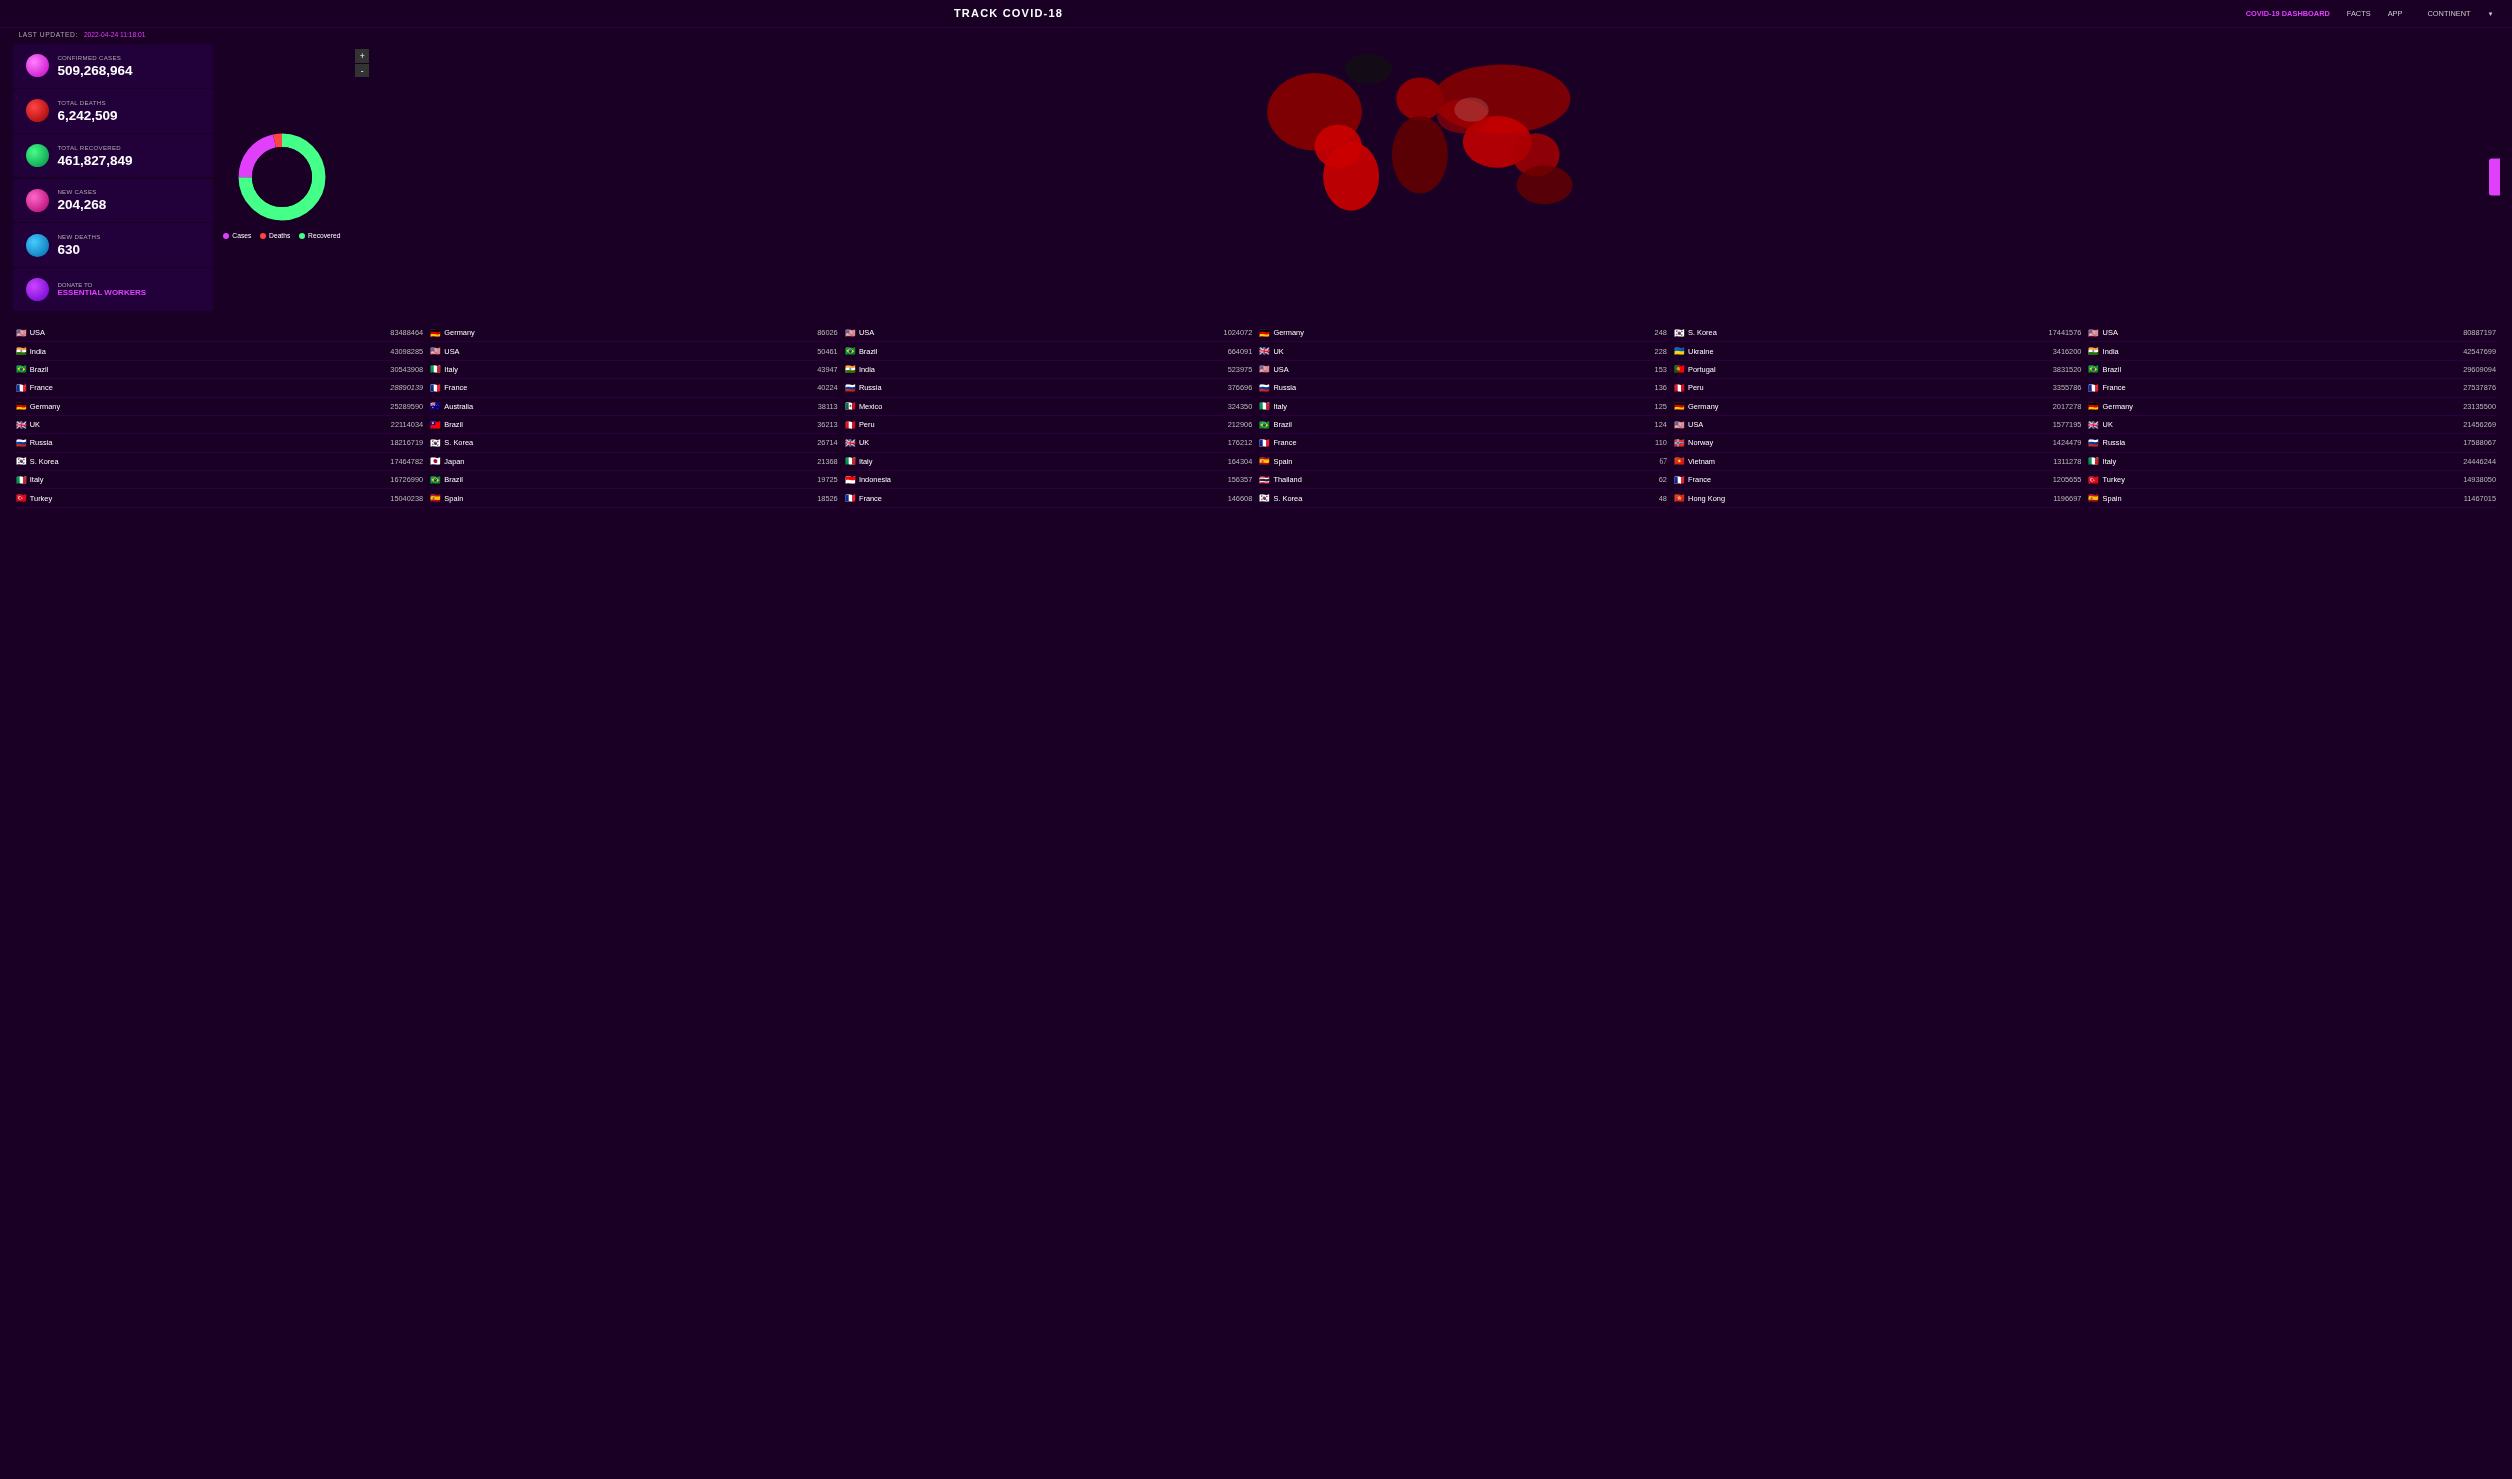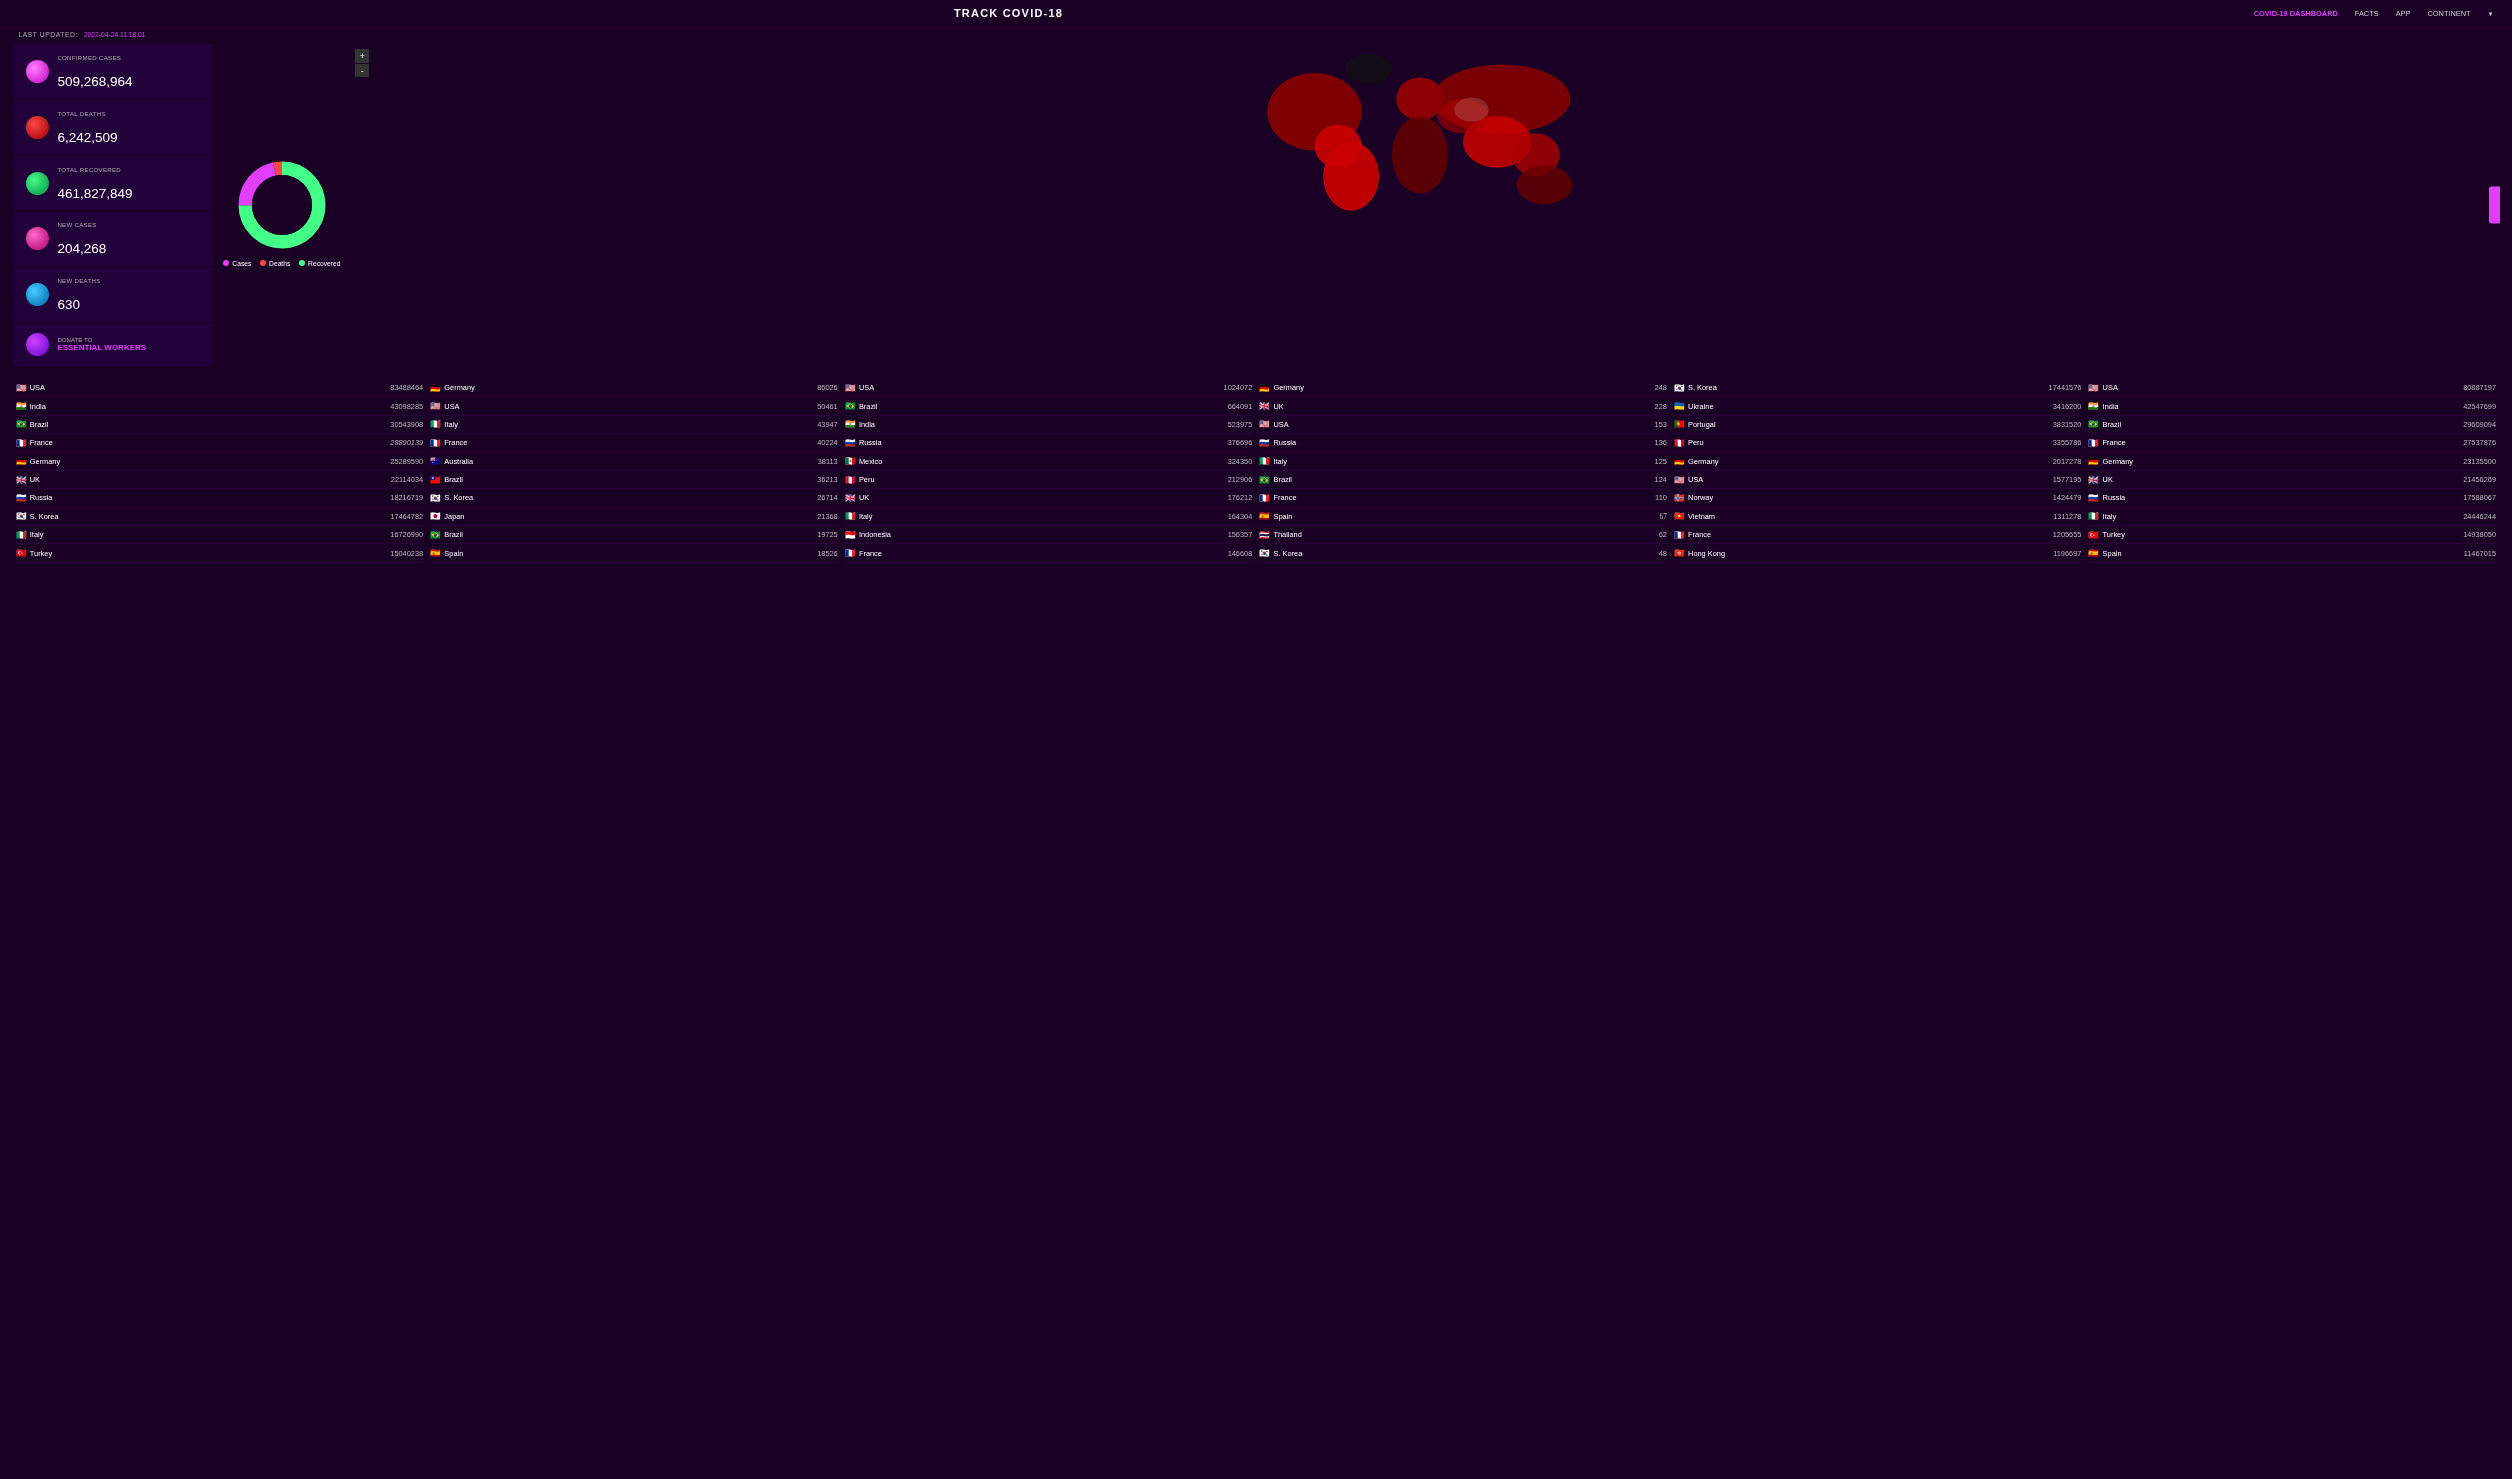--- a/index.html
+++ b/index.html
@@ -44,23 +44,23 @@
     .stat-icon.blue { background: radial-gradient(circle at 35% 35%, #44ccff, #0066aa); }
     .stat-icon.purple { background: radial-gradient(circle at 35% 35%, #cc44ff, #6600cc); }
     .stat-label {
       font-size: 6.1px;
       color: #aaa;
       letter-spacing: 0.3px;
       text-transform: uppercase;
     }
     .stat-value {
       font-size: 13.5px;
-      font-weight: normal;
+      font-weight: bold;
       color: #fff;
-      margin-top: 13px;
+      margin-top: 2px;
     }
     .donate-label {
       font-size: 6.1px;
       color: #aaa;
       text-transform: uppercase;
     }
     .donate-value {
       font-size: 8px;
       font-weight: bold;
       color: #e040fb;
@@ -80,21 +80,21 @@
 </head>
 <body>
 
 <nav>
   <div style="flex:1"></div>
   <div style="font-size:11px;font-weight:bold;letter-spacing:1.2px;flex:2;text-align:center;">TRACK COVID-18</div>
   <div class="nav-links" style="flex:2;justify-content:flex-end;display:flex;gap:17px;align-items:center;">
     <span style="color:#e040fb;font-size:7.4px;font-weight:bold;cursor:pointer;">COVID-19 DASHBOARD</span>
     <span style="color:#ccc;font-size:7.4px;cursor:pointer;">FACTS</span>
     <span style="color:#ccc;font-size:7.4px;cursor:pointer;">APP</span>
-    <span style="color:#ccc;font-size:7.4px;cursor:pointer;">CONTINENT</span>
+    <span style="color:#ccc;font-size:7.4px;cursor:pointer;margin-left:8px;">CONTINENT</span>
     <span style="color:#ccc;font-size:6.1px;cursor:pointer;">▼</span>
   </div>
 </nav>
 
 <div style="padding:2.5px 18.4px 3.7px;">
   <span style="font-size:6.7px;color:#aaa;letter-spacing:0.6px;">LAST UPDATED:</span>
   <span style="font-size:6.7px;color:#e040fb;margin-left:3.7px;">2022-04-24 11:18:01</span>
 </div>
 
 <div style="display:flex;padding:0 12.3px 6.1px;">

